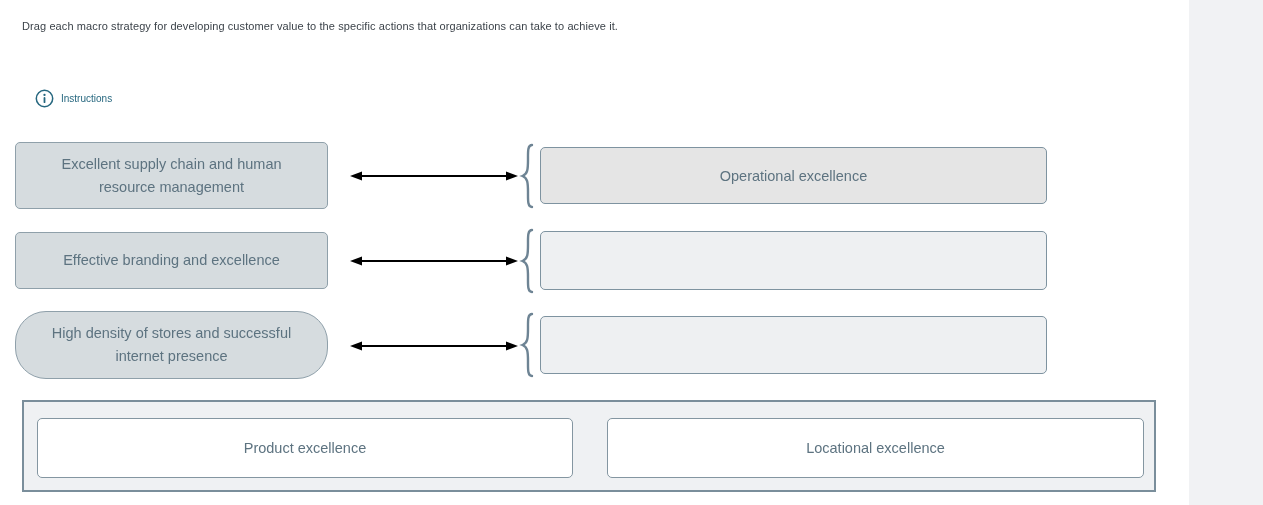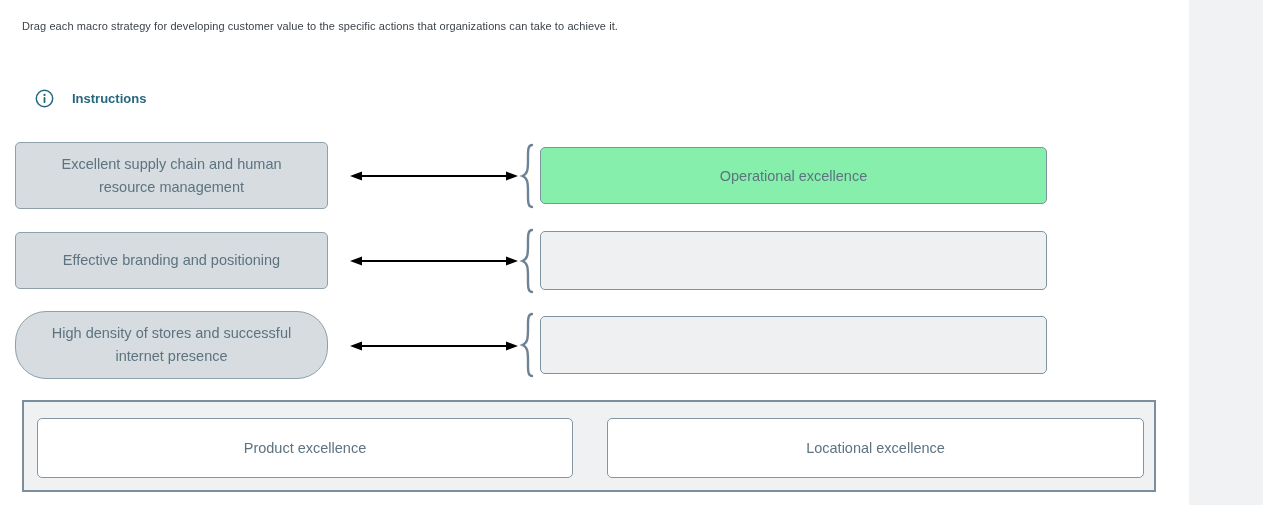--- a/index.html
+++ b/index.html
@@ -28,26 +28,25 @@
     font-size: 11px;
     color: #3c434a;
     letter-spacing: 0.1px;
   }
 
   .instructions {
     position: absolute;
     left: 35px; top: 89px;
     display: flex;
     align-items: center;
-    gap: 18px;
+    gap: 7px;
     color: #26677f;
-    font-size: 13px;
+    font-size: 10px;
     cursor: pointer;
     text-decoration: none;
-    font-weight: bold;
   }
   .instructions svg { display: block; }
 
   .src-box {
     position: absolute;
     left: 15px;
     width: 313px;
     background: #d6dcdf;
     border: 1.5px solid #8fa0aa;
     border-radius: 5px;
@@ -89,21 +88,21 @@
     width: 507px;
     border: 1.5px solid #7e93a0;
     border-radius: 5px;
     display: flex;
     align-items: center;
     justify-content: center;
     text-align: center;
     color: #5d7380;
     font-size: 14.5px;
   }
-  .tgt-filled { background: #86efac; }
+  .tgt-filled { background: #e5e5e5; }
   .tgt-empty  { background: #eef0f2; }
   .tgt-row1 { top: 147px; height: 57px; }
   .tgt-row2 { top: 231px; height: 59px; }
   .tgt-row3 { top: 316px; height: 58px; }
 
   .tray {
     position: absolute;
     left: 22px; top: 400px;
     width: 1134px; height: 92px;
     background: #eff1f3;
@@ -148,21 +147,21 @@
   <svg class="arrow arrow-row1" viewBox="0 0 168 14">
     <line x1="8" y1="7" x2="160" y2="7" stroke="#000000" stroke-width="2"></line>
     <polygon points="0,7 12,2.5 12,11.5" fill="#000000"></polygon>
     <polygon points="168,7 156,2.5 156,11.5" fill="#000000"></polygon>
   </svg>
   <svg class="brace brace-row1" viewBox="0 0 17 66">
     <path d="M14 2 C9.5 2 10 9 10 16.5 C10 27 9.5 31 4.5 33 C9.5 35 10 39 10 49.5 C10 57 9.5 64 14 64" fill="none" stroke="#6e8494" stroke-width="2.4" stroke-linecap="round"></path>
   </svg>
   <div class="tgt-box tgt-filled tgt-row1">Operational excellence</div>
 
-  <div class="src-box src-row2">Effective branding and positioning</div>
+  <div class="src-box src-row2">Effective branding and excellence</div>
   <svg class="arrow arrow-row2" viewBox="0 0 168 14">
     <line x1="8" y1="7" x2="160" y2="7" stroke="#000000" stroke-width="2"></line>
     <polygon points="0,7 12,2.5 12,11.5" fill="#000000"></polygon>
     <polygon points="168,7 156,2.5 156,11.5" fill="#000000"></polygon>
   </svg>
   <svg class="brace brace-row2" viewBox="0 0 17 66">
     <path d="M14 2 C9.5 2 10 9 10 16.5 C10 27 9.5 31 4.5 33 C9.5 35 10 39 10 49.5 C10 57 9.5 64 14 64" fill="none" stroke="#6e8494" stroke-width="2.4" stroke-linecap="round"></path>
   </svg>
   <div class="tgt-box tgt-empty tgt-row2"></div>
 

